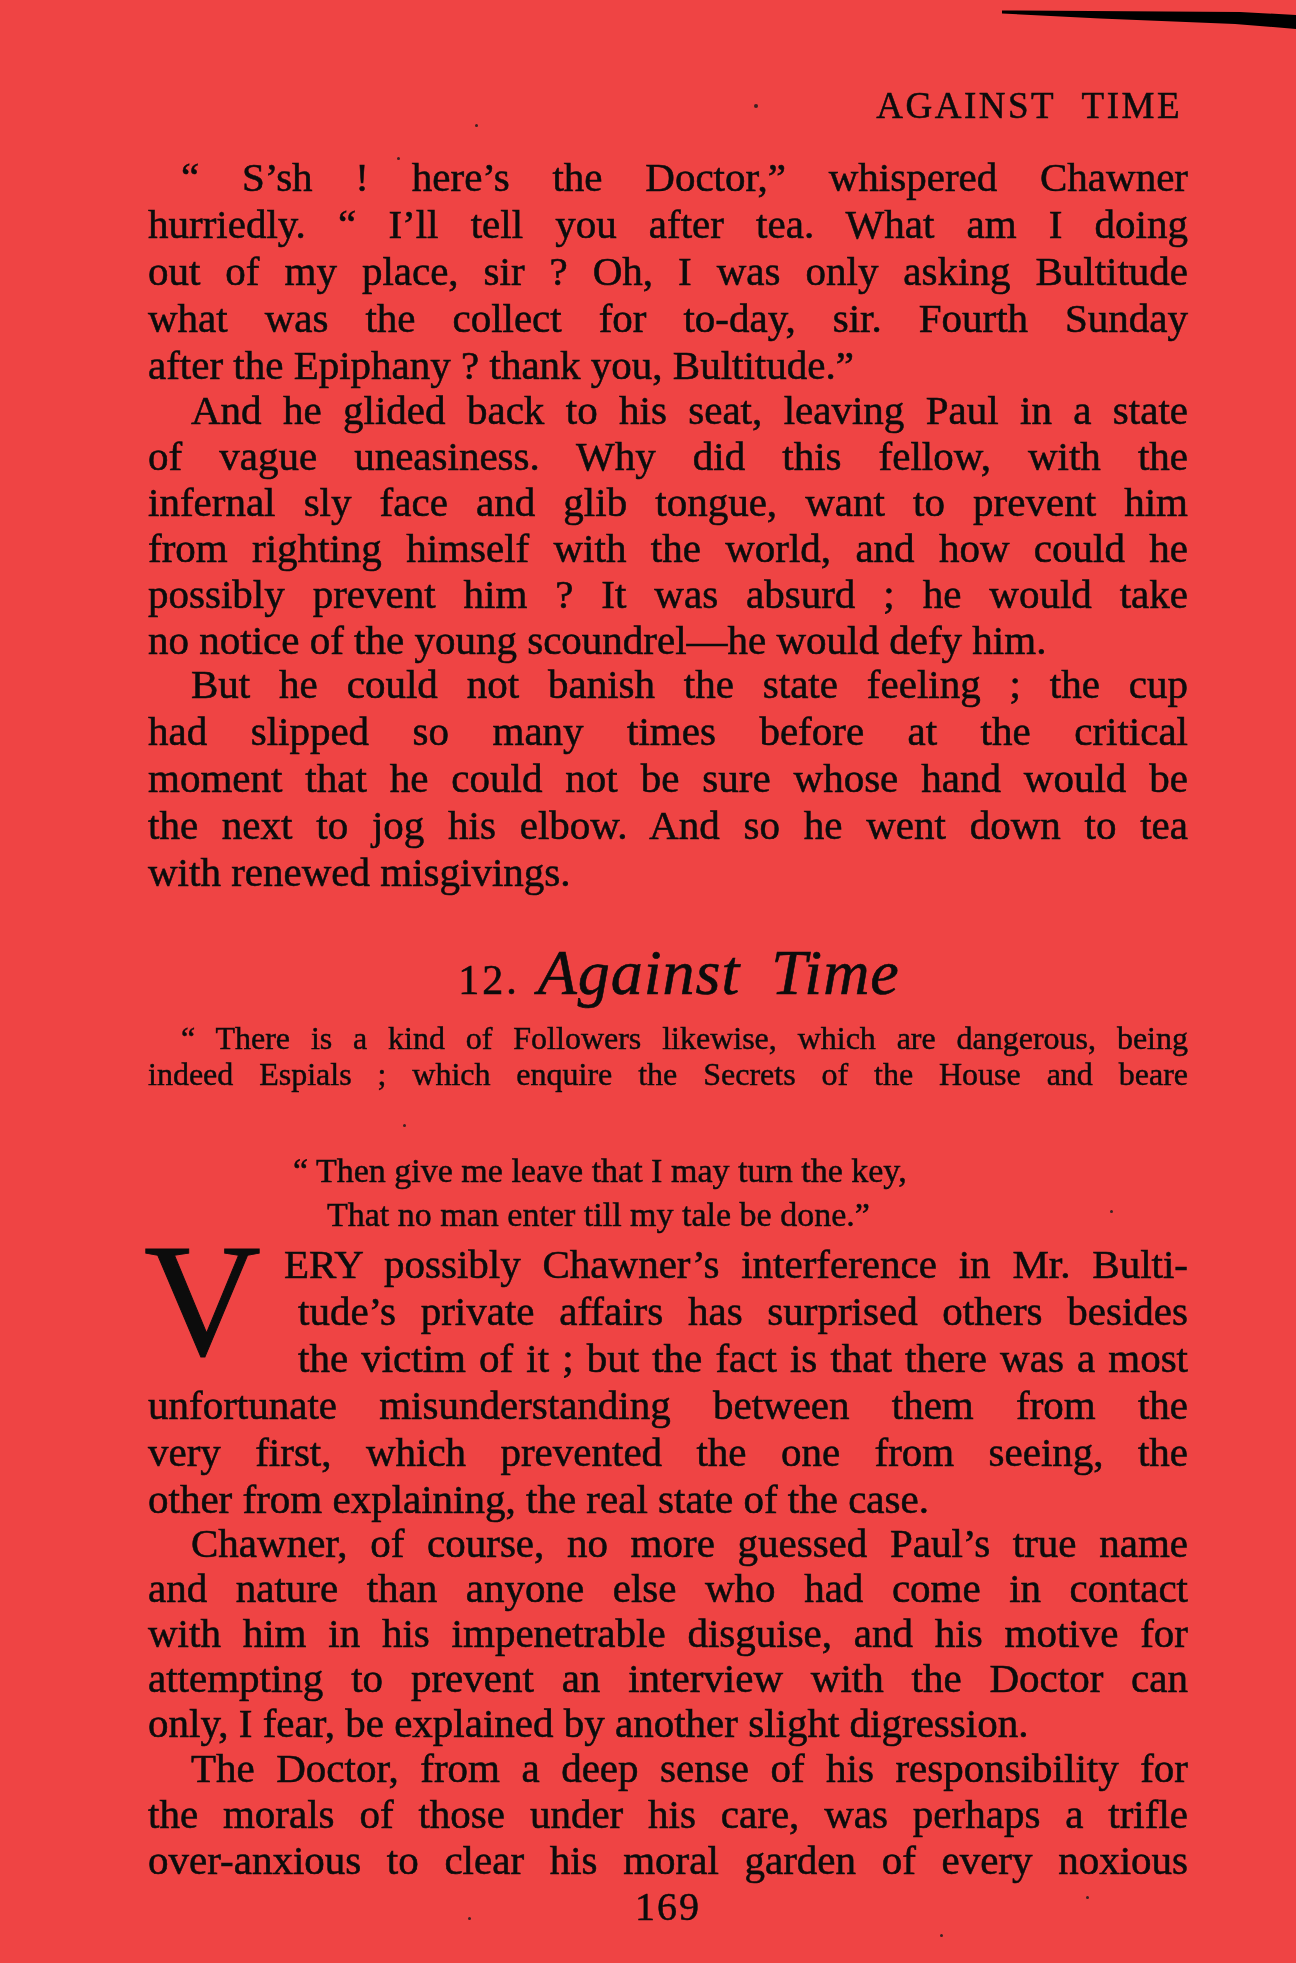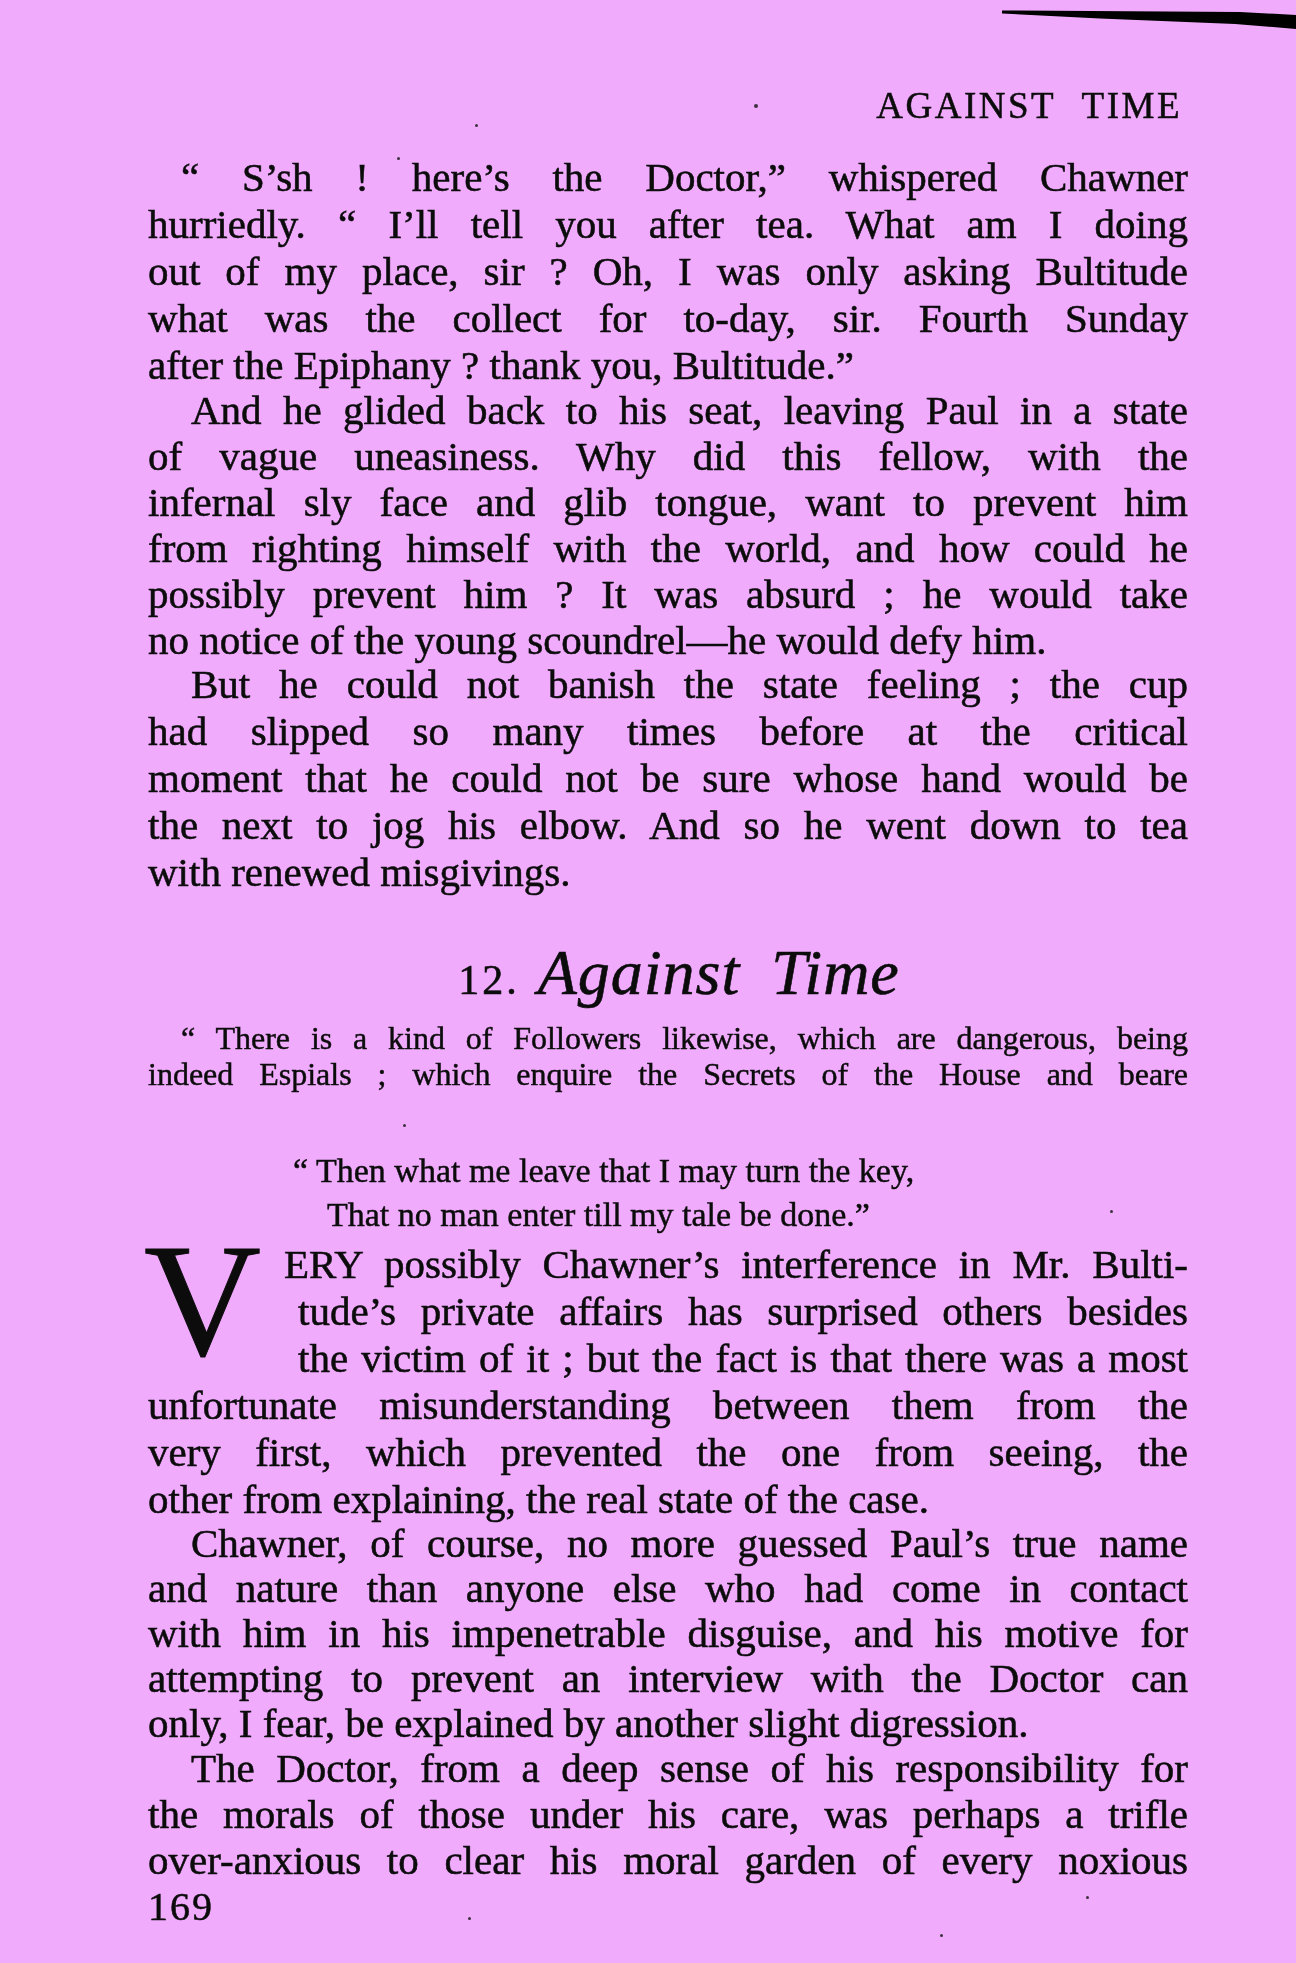--- a/index.html
+++ b/index.html
@@ -1,19 +1,19 @@
 <!DOCTYPE html>
 <html><head>
 <meta charset="utf-8">
 <style>
   html,body{margin:0;padding:0;background:#e8e8e8;}
   .page{
     position:relative;
     width:1296px;height:1963px;
-    background:#f0abfc;
+    background:#ef4444;
     overflow:hidden;
     font-family:"Liberation Serif", serif;
     color:#0c0c0c;
   }
   .col{position:absolute;left:148px;top:0;width:1040px;height:100%;}
   .runhead{
     position:absolute;top:86px;right:6px;
     font-size:37px;line-height:40px;
     letter-spacing:2.5px;word-spacing:15px;
     -webkit-text-stroke:0.5px currentColor;
@@ -48,21 +48,21 @@
   .verse .ep-line{font-size:34px;line-height:44px;}
   .v1{padding-left:145px;}
   .v2{padding-left:179px;}
   .dropcap{
     position:absolute;left:-4px;top:-21px;
     font-size:162px;line-height:162px;
     -webkit-text-stroke:1px currentColor;
   }
   .pagenum{
     position:absolute;left:0;top:1886px;width:1040px;
-    font-size:40px;line-height:42px;letter-spacing:2px;
+    text-align:center;font-size:40px;line-height:42px;letter-spacing:2px;
     -webkit-text-stroke:0.5px currentColor;
   }
   .artifact{position:absolute;left:0;top:0;}
   .speck{position:absolute;background:#1b1b1b;border-radius:50%;opacity:.85;}
 </style>
 </head>
 <body>
 
 <div class="page">
 
@@ -102,21 +102,21 @@
     <div class="heading">
       <span class="chnum">12.</span><span class="chtitle">Against Time</span>
     </div>
 
     <div class="epigraph">
       <div class="ep-line j ind33">“ There is a kind of Followers likewise, which are dangerous, being</div>
       <div class="ep-line j">indeed Espials ; which enquire the Secrets of the House and beare</div>
     </div>
 
     <div class="verse">
-      <div class="ep-line v1">“ Then what me leave that I may turn the key,</div>
+      <div class="ep-line v1">“ Then give me leave that I may turn the key,</div>
       <div class="ep-line v2">That no man enter till my tale be done.”</div>
     </div>
 
     <div class="para lh47" style="top:1241px">
       <div class="dropcap">V</div>
       <div class="line j ml136">ERY possibly Chawner’s interference in Mr. Bulti-</div>
       <div class="line j ml150">tude’s private affairs has surprised others besides</div>
       <div class="line j ml150">the victim of it ; but the fact is that there was a most</div>
       <div class="line j">unfortunate misunderstanding between them from the</div>
       <div class="line j">very first, which prevented the one from seeing, the</div>

